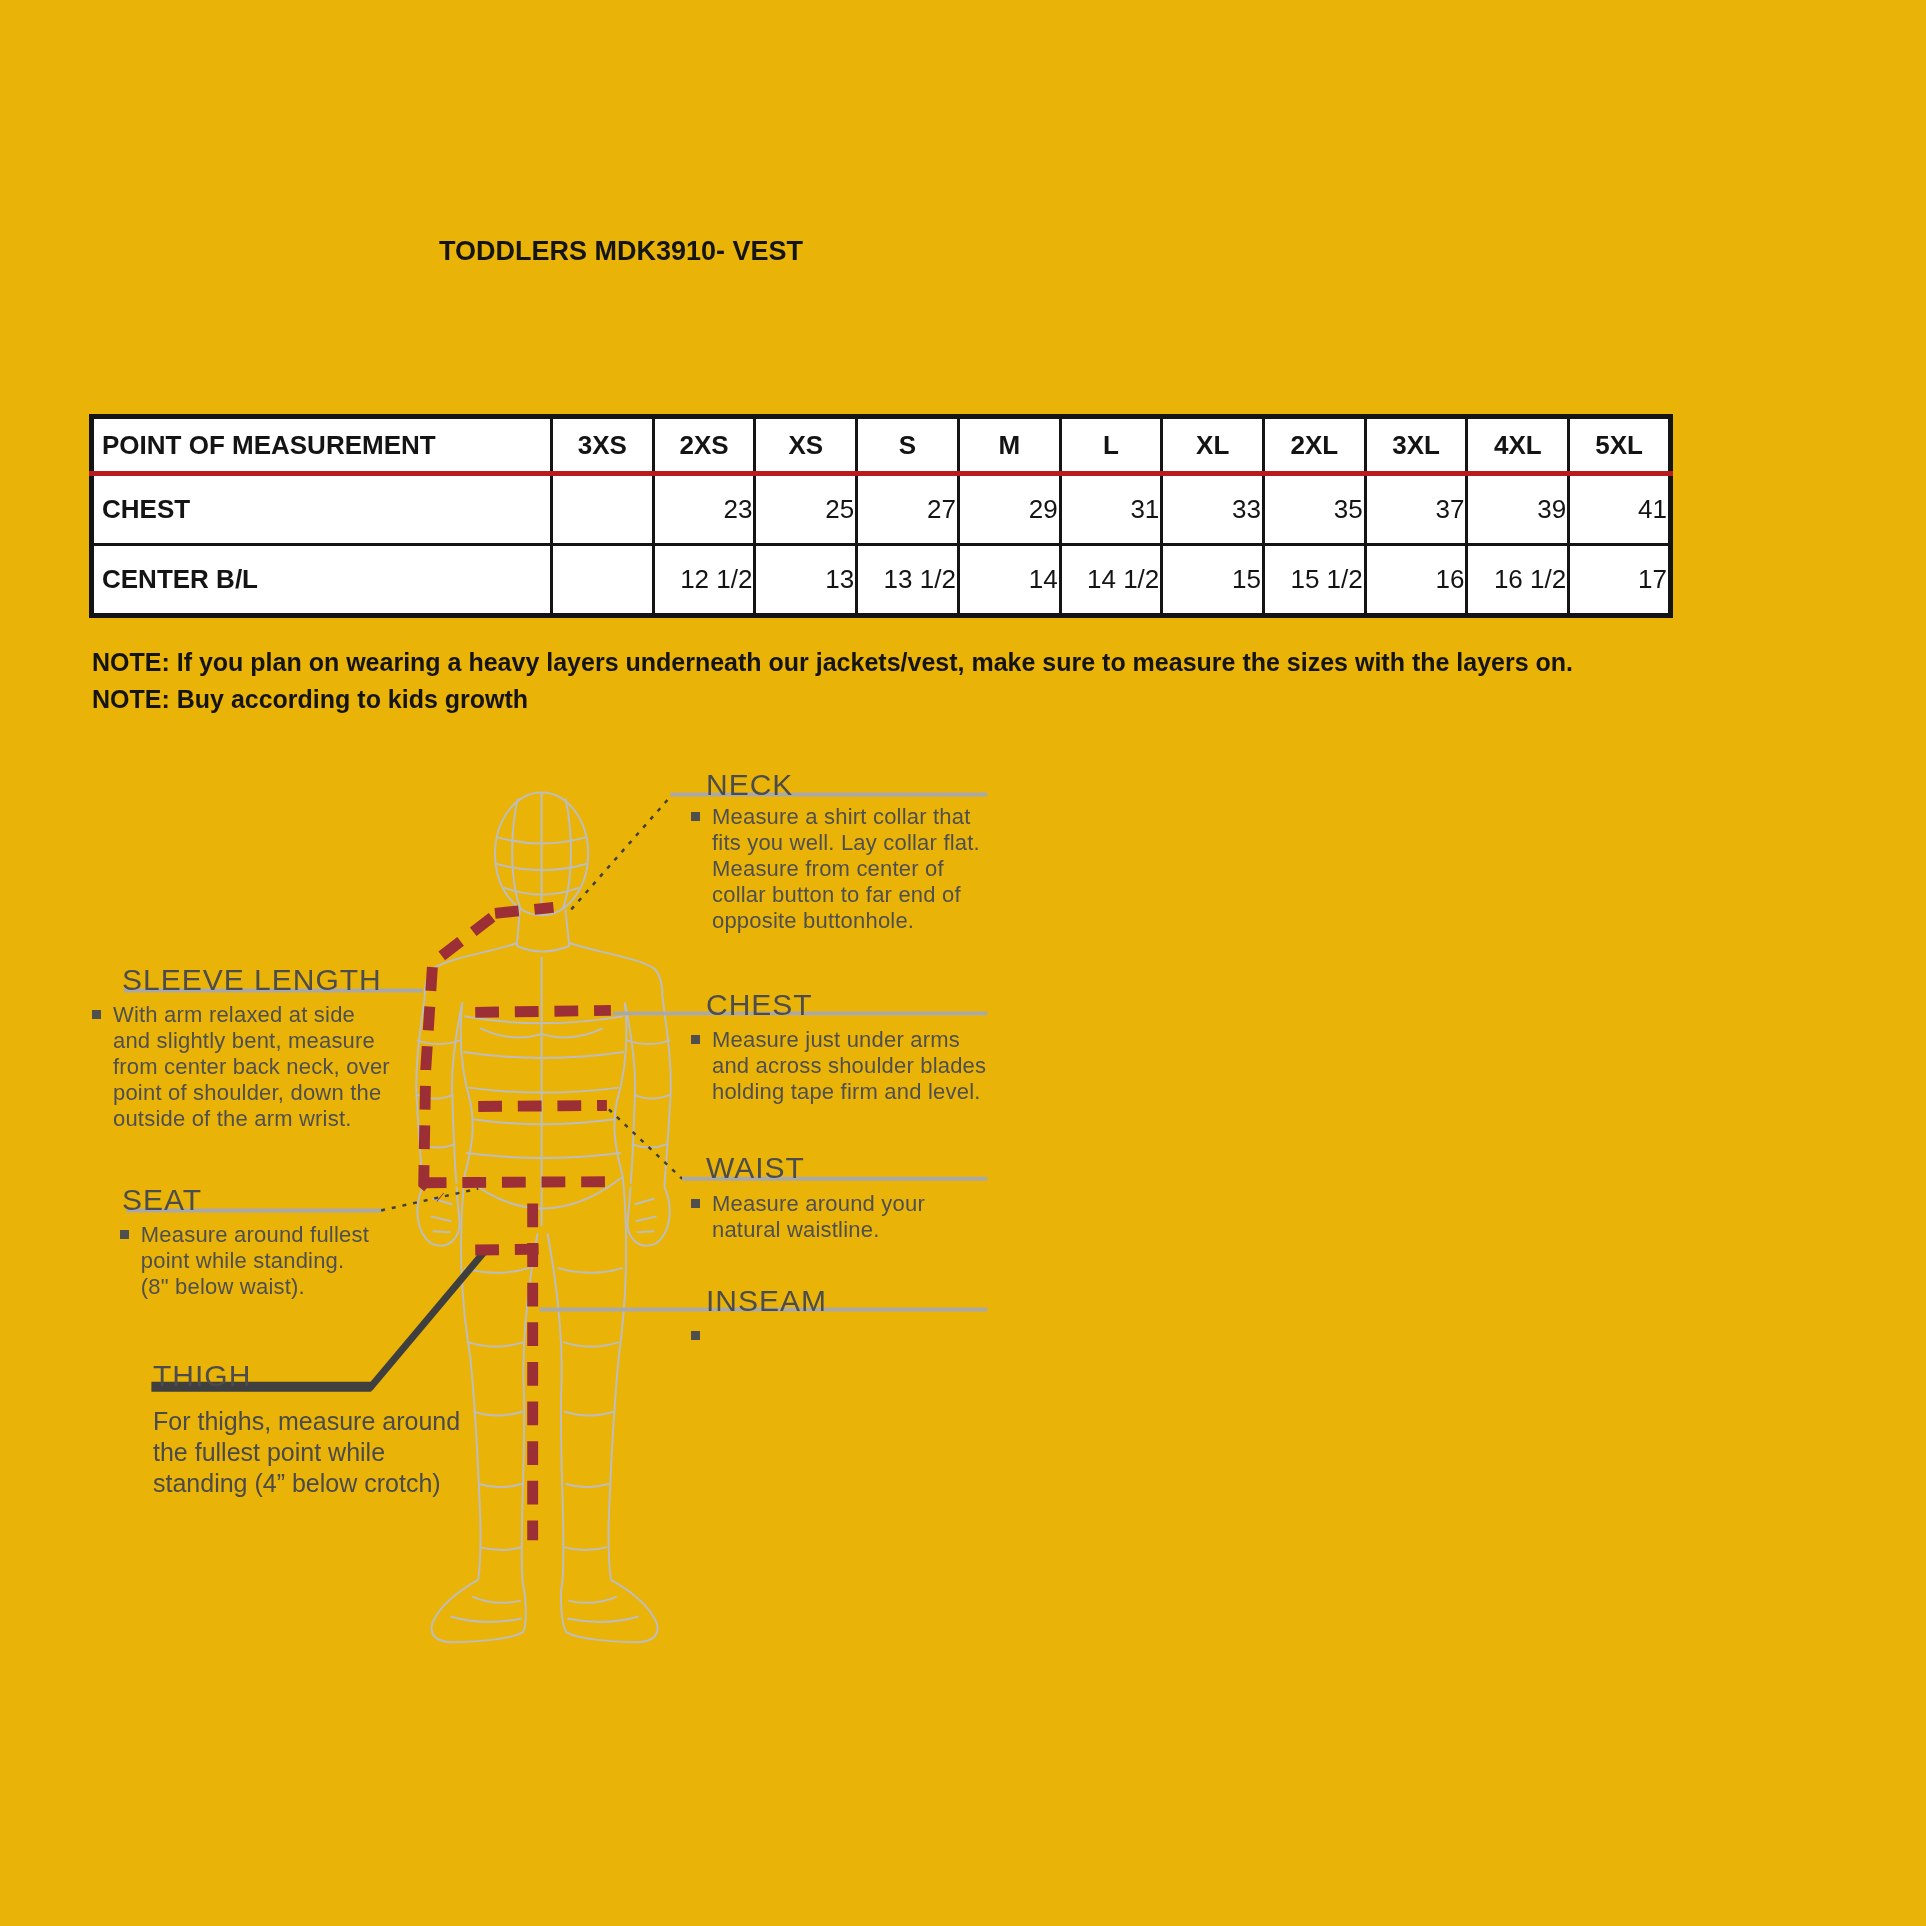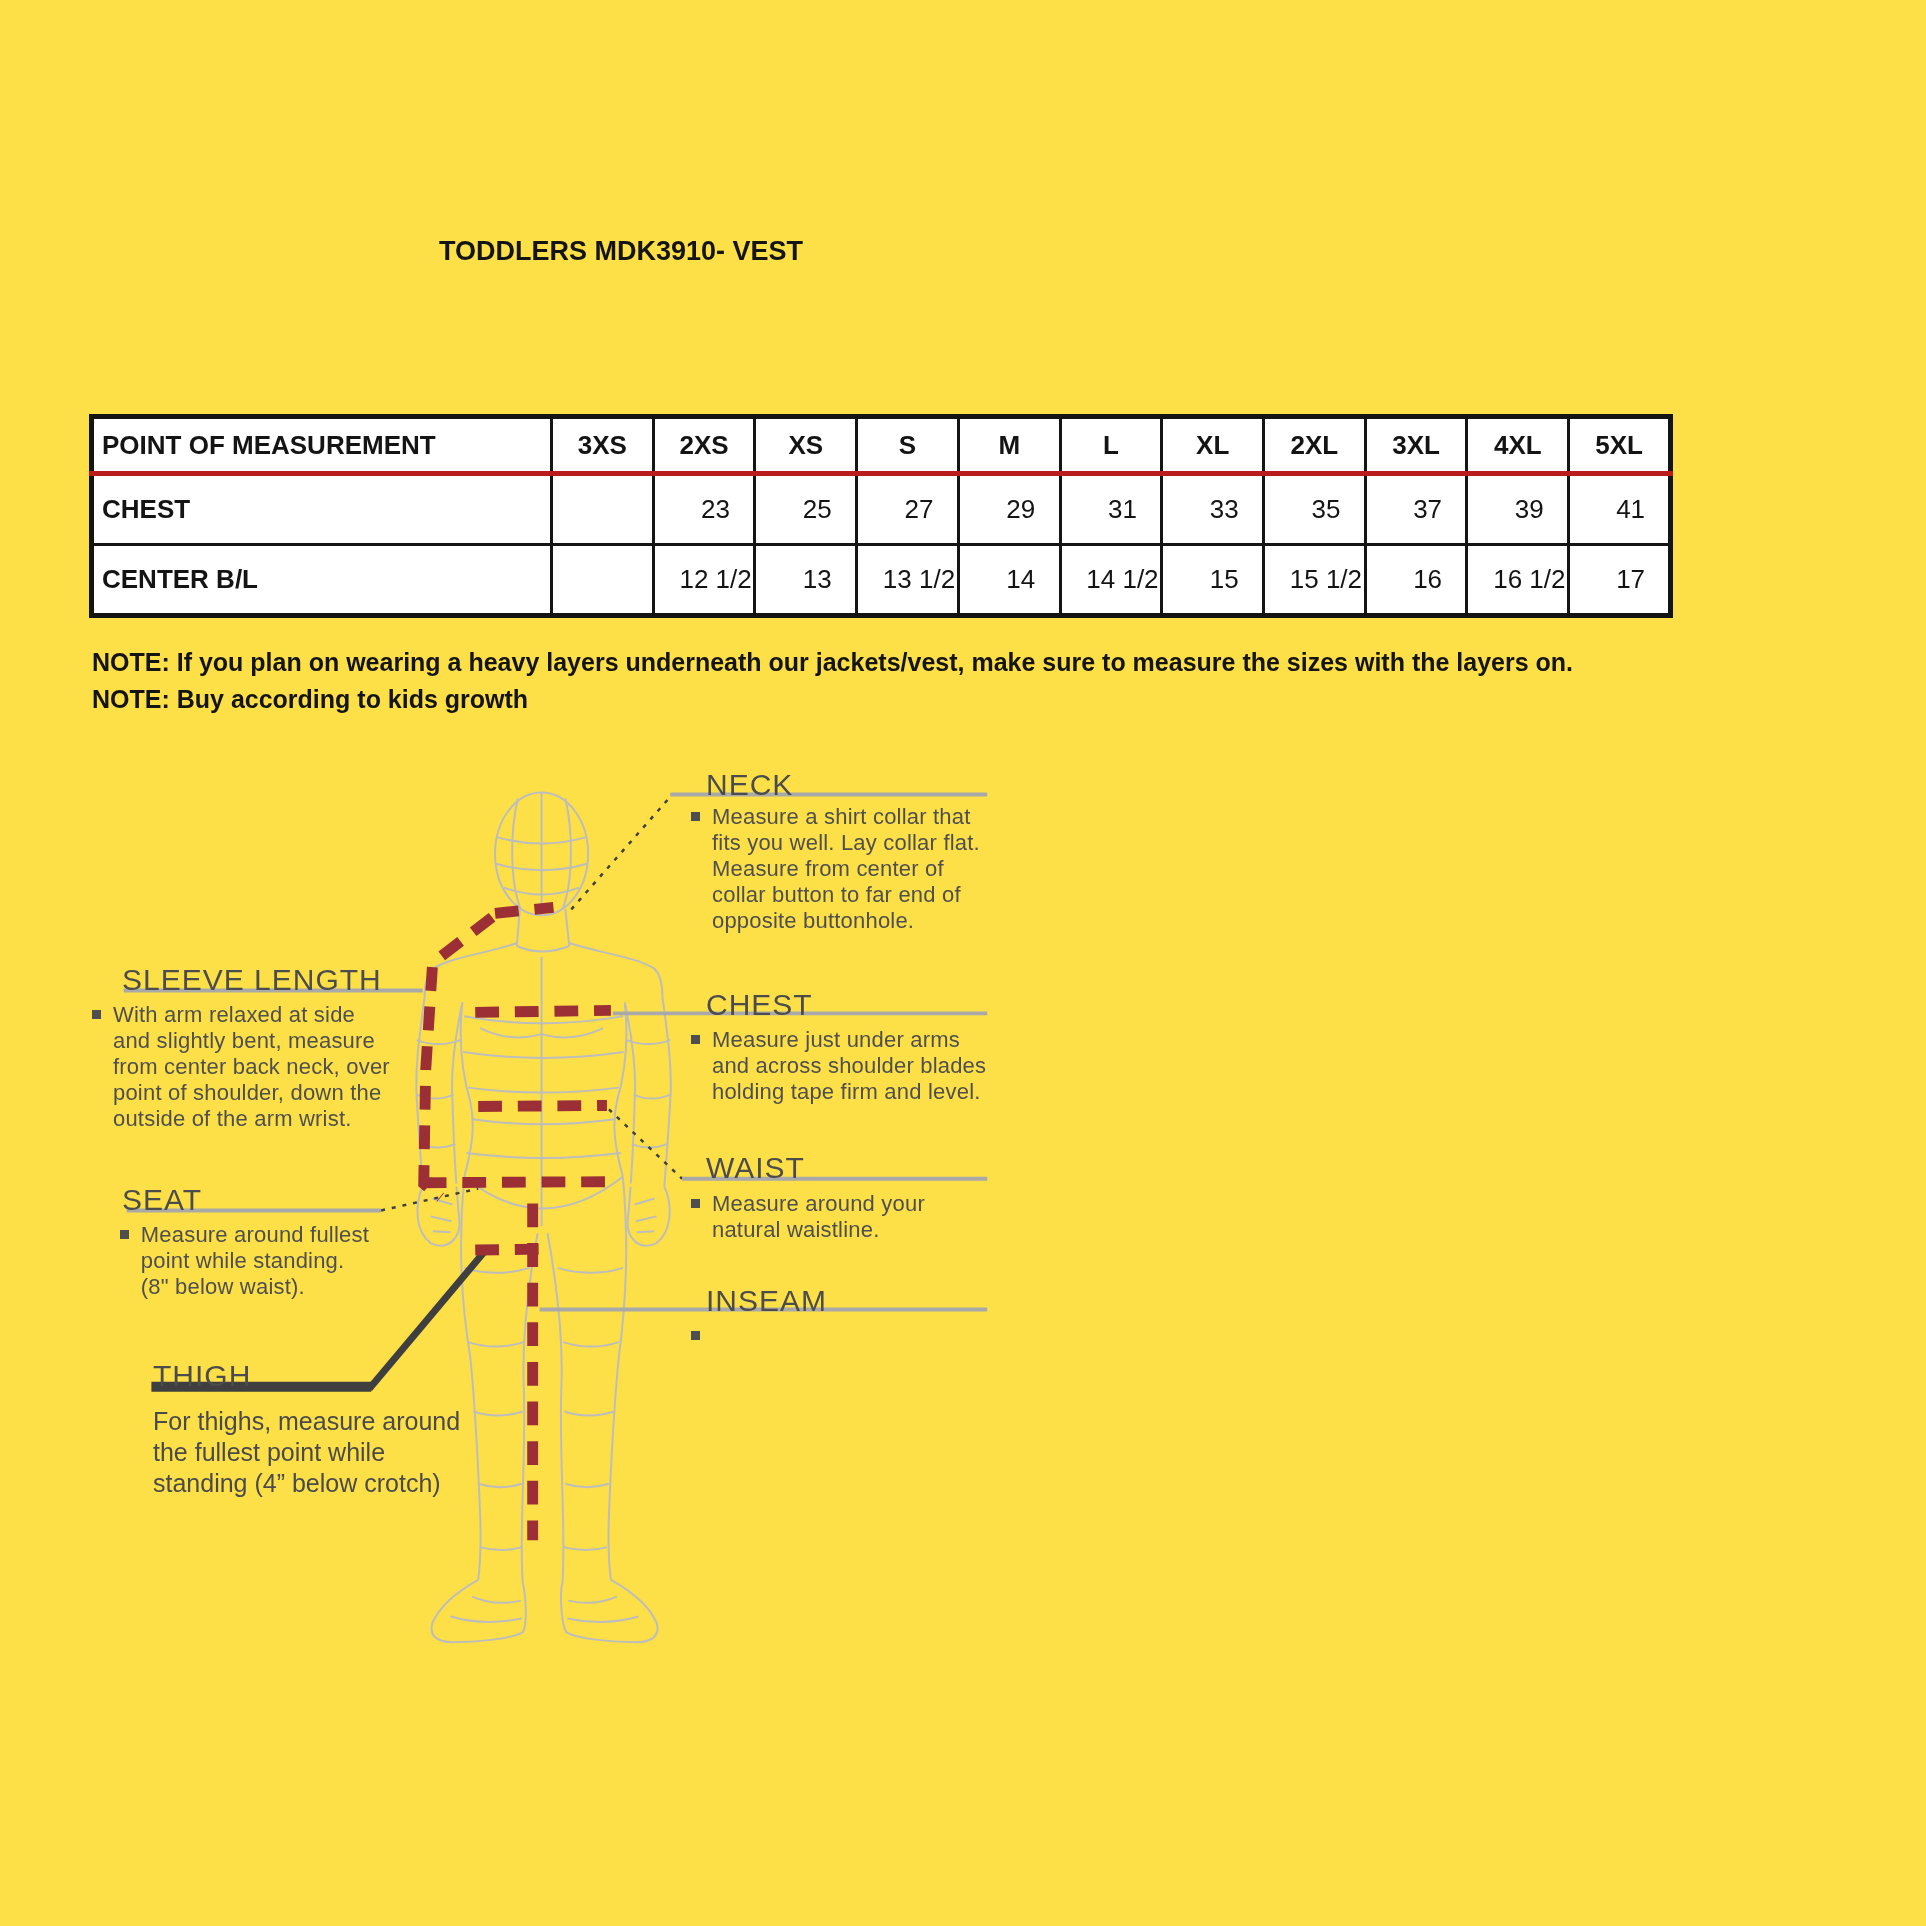--- a/index.html
+++ b/index.html
@@ -1,31 +1,31 @@
 <!DOCTYPE html>
 <html style="--measure-line: #9c2f36; --wireframe: #bdbdbd; --heading-text: #4c4c4c; --body-text: #4f4f4f; --leader-gray: #a9a9a9; --leader-dark: #3f3f3f;"><head>
 <meta charset="utf-8">
 <style>
   html,body{margin:0;padding:0;background:#fff;}
-  .page{position:relative;width:1927px;height:1927px;background:#fde047;overflow:hidden;
+  .page{position:relative;width:1927px;height:1927px;background:#eab308;overflow:hidden;
         font-family:"Liberation Sans", sans-serif;}
 
   .doc-title{position:absolute;left:439px;top:236px;font-size:27px;font-weight:bold;color:#141414;
              letter-spacing:0px;white-space:nowrap;}
 
   
   .size-table{position:absolute;left:89px;top:414px;width:1584px;border-collapse:collapse;
               table-layout:fixed;background:#fff;}
   .size-table th,.size-table td{border:3px solid #141414;font-size:26px;color:#141414;
               overflow:hidden;white-space:nowrap;}
   .size-table{border:5px solid #141414;}
   .size-table thead th{height:50px;font-weight:bold;text-align:center;border-bottom:5px solid #b91c1c;}
   .size-table thead th.pom{text-align:left;padding-left:8px;width:447px;}
   .size-table tbody th{height:65px;font-weight:bold;text-align:left;padding-left:8px;}
-  .size-table tbody td{height:65px;font-weight:normal;text-align:center;padding-left:24px;}
+  .size-table tbody td{height:65px;font-weight:normal;text-align:right;padding-left:24px;}
 
   .note{position:absolute;left:92px;font-size:25px;font-weight:bold;color:#141414;white-space:nowrap;}
 
   
   .diagram-svg{position:absolute;left:84px;top:743px;width:931px;height:921px;}
 
   .sec-heading{position:absolute;font-size:30px;font-weight:400;letter-spacing:1px;
                color:var(--heading-text,#4c4c4c);white-space:nowrap;margin-top:10px;}
   .sec-para{position:absolute;display:flex;align-items:flex-start;gap:12px;}
   .sec-para .btxt{font-size:22px;line-height:26px;color:var(--body-text,#4f4f4f);

